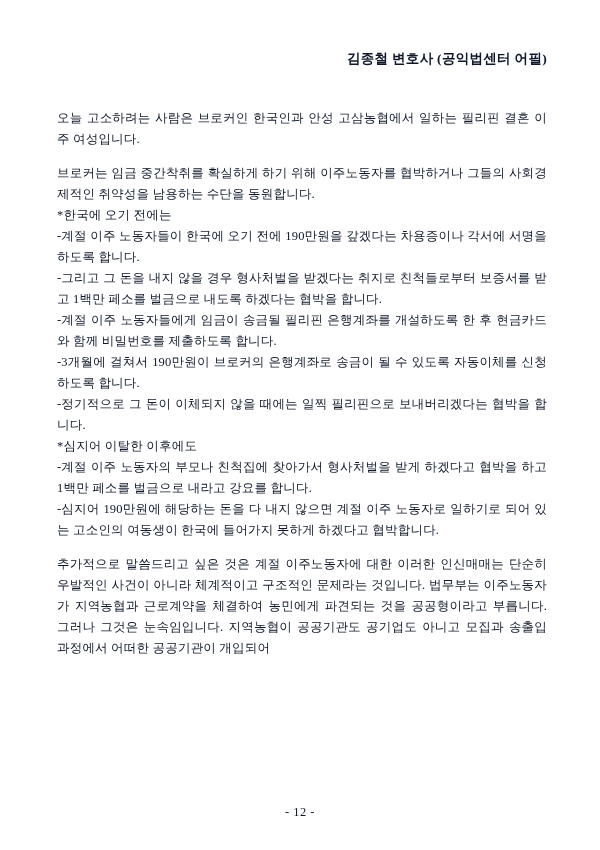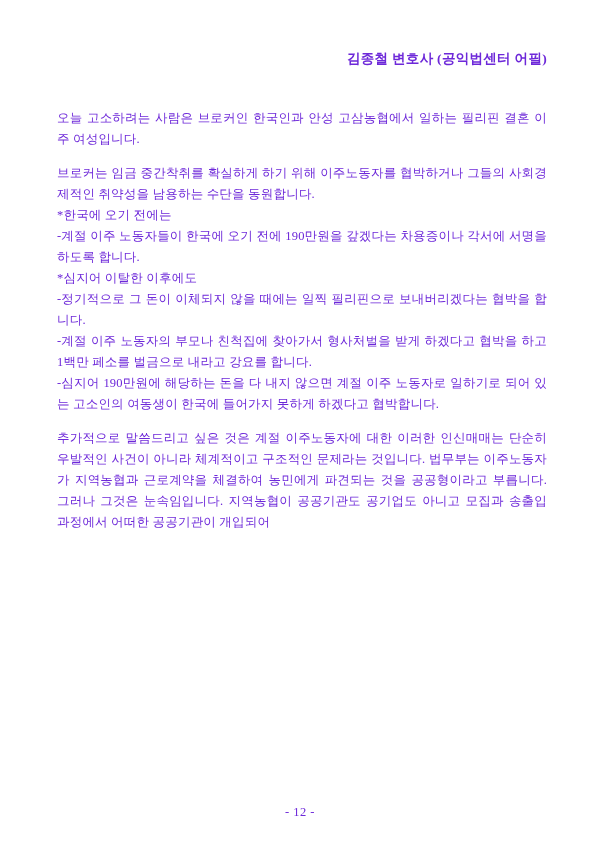--- a/index.html
+++ b/index.html
@@ -8,21 +8,21 @@
     background: #ffffff;
   }
   .page {
     position: relative;
     width: 600px;
     height: 850px;
     background: #ffffff;
     box-sizing: border-box;
     padding: 50px 53px 0 57px;
     font-family: "Liberation Serif", "DejaVu Serif", serif;
-    color: #6d28d9;
+    color: #0f172a;
     overflow: hidden;
   }
   .header-line {
     text-align: right;
     font-size: 13.5px;
     font-weight: bold;
     letter-spacing: 0.3px;
     line-height: 18px;
   }
   .doc-body {
@@ -62,22 +62,25 @@
   <div class="doc-body">
 
     <p class="para">오늘 고소하려는 사람은 브로커인 한국인과 안성 고삼농협에서 일하는 필리핀 결혼 이주 여성입니다.</p>
 
 
 
     <div class="para">
       <div class="line">브로커는 임금 중간착취를 확실하게 하기 위해 이주노동자를 협박하거나 그들의 사회경제적인 취약성을 남용하는 수단을 동원합니다.</div>
       <div class="line">*한국에 오기 전에는</div>
       <div class="line">-계절 이주 노동자들이 한국에 오기 전에 190만원을 갚겠다는 차용증이나 각서에 서명을 하도록 합니다.</div>
+      <div class="line">-그리고 그 돈을 내지 않을 경우 형사처벌을 받겠다는 취지로 친척들로부터 보증서를 받고 1백만 페소를 벌금으로 내도록 하겠다는 협박을 합니다.</div>
+      <div class="line">-계절 이주 노동자들에게 임금이 송금될 필리핀 은행계좌를 개설하도록 한 후 현금카드와 함께 비밀번호를 제출하도록 합니다.</div>
+      <div class="line">-3개월에 걸쳐서 190만원이 브로커의 은행계좌로 송금이 될 수 있도록 자동이체를 신청하도록 합니다.</div>
+      <div class="line">-정기적으로 그 돈이 이체되지 않을 때에는 일찍 필리핀으로 보내버리겠다는 협박을 합니다.</div>
       <div class="line">*심지어 이탈한 이후에도</div>
-      <div class="line">-정기적으로 그 돈이 이체되지 않을 때에는 일찍 필리핀으로 보내버리겠다는 협박을 합니다.</div>
       <div class="line">-계절 이주 노동자의 부모나 친척집에 찾아가서 형사처벌을 받게 하겠다고 협박을 하고 1백만 페소를 벌금으로 내라고 강요를 합니다.</div>
       <div class="line">-심지어 190만원에 해당하는 돈을 다 내지 않으면 계절 이주 노동자로 일하기로 되어 있는 고소인의 여동생이 한국에 들어가지 못하게 하겠다고 협박합니다.</div>
     </div>
 
 
     <p class="para">추가적으로 말씀드리고 싶은 것은 계절 이주노동자에 대한 이러한 인신매매는 단순히 우발적인 사건이 아니라 체계적이고 구조적인 문제라는 것입니다. 법무부는 이주노동자가 지역농협과 근로계약을 체결하여 농민에게 파견되는 것을 공공형이라고 부릅니다. 그러나 그것은 눈속임입니다. 지역농협이 공공기관도 공기업도 아니고 모집과 송출입 과정에서 어떠한 공공기관이 개입되어</p>
 
   </div>
 
   <div class="footer-pagenum">- 12 -</div>

